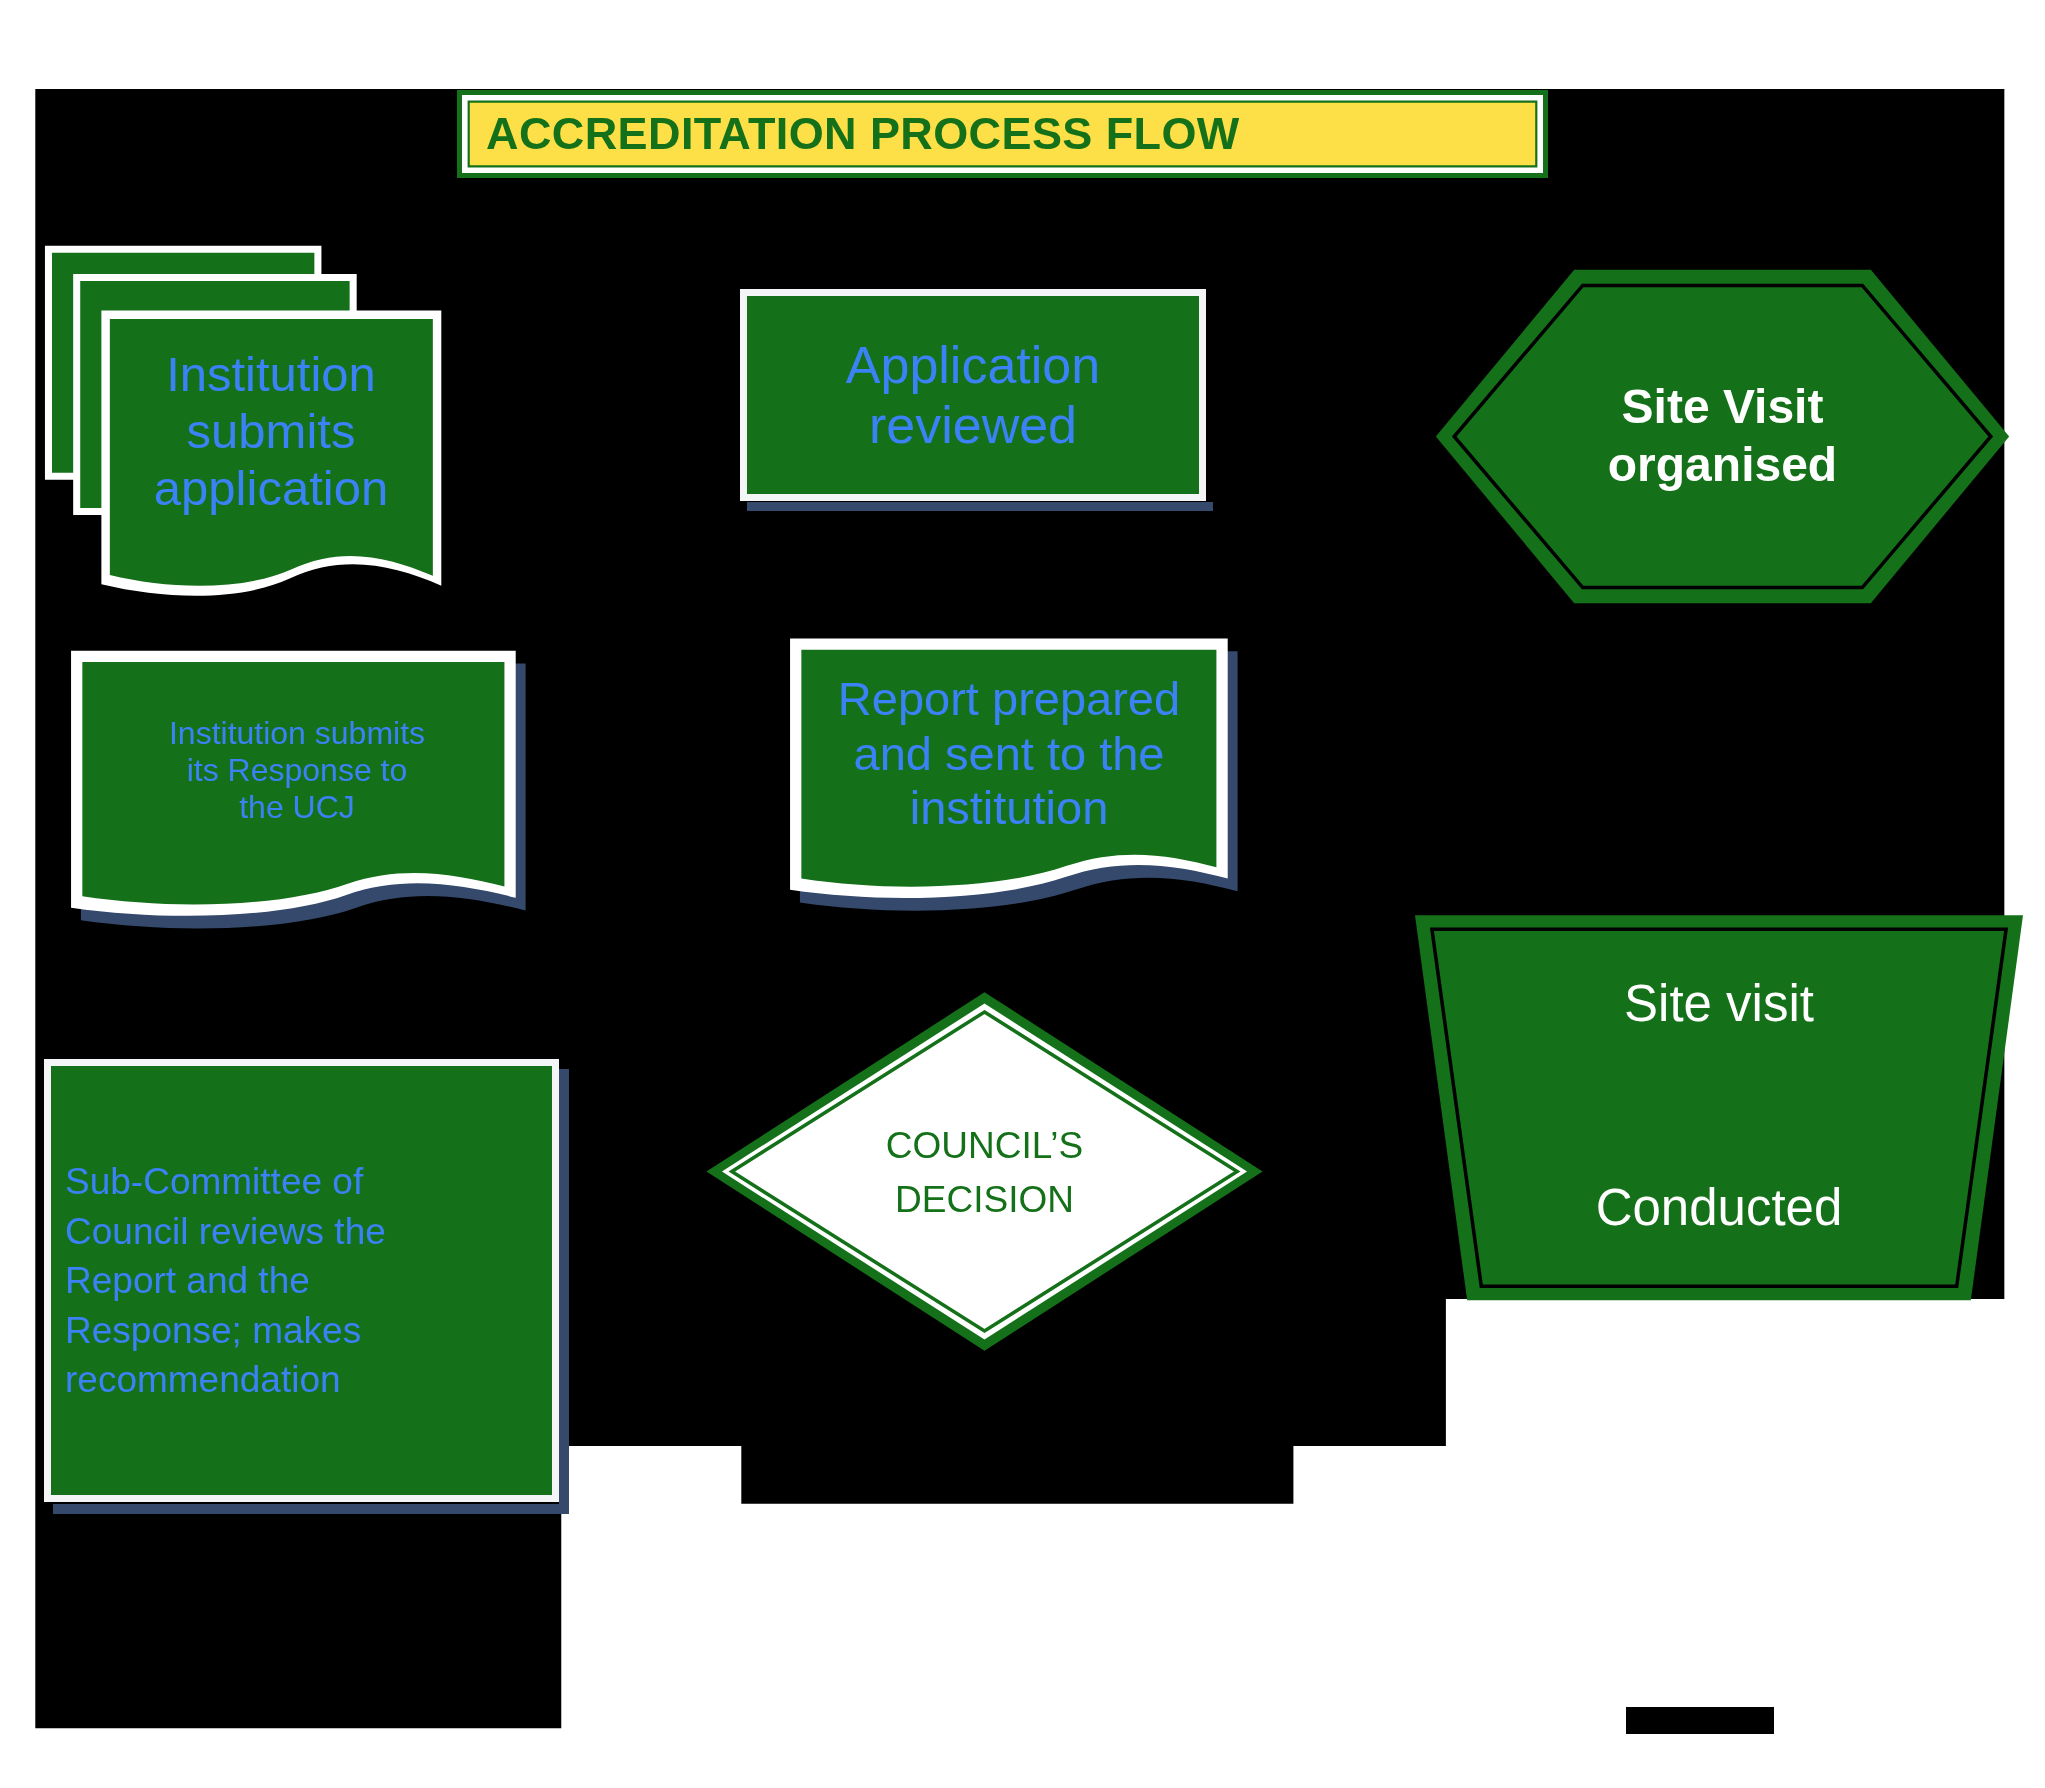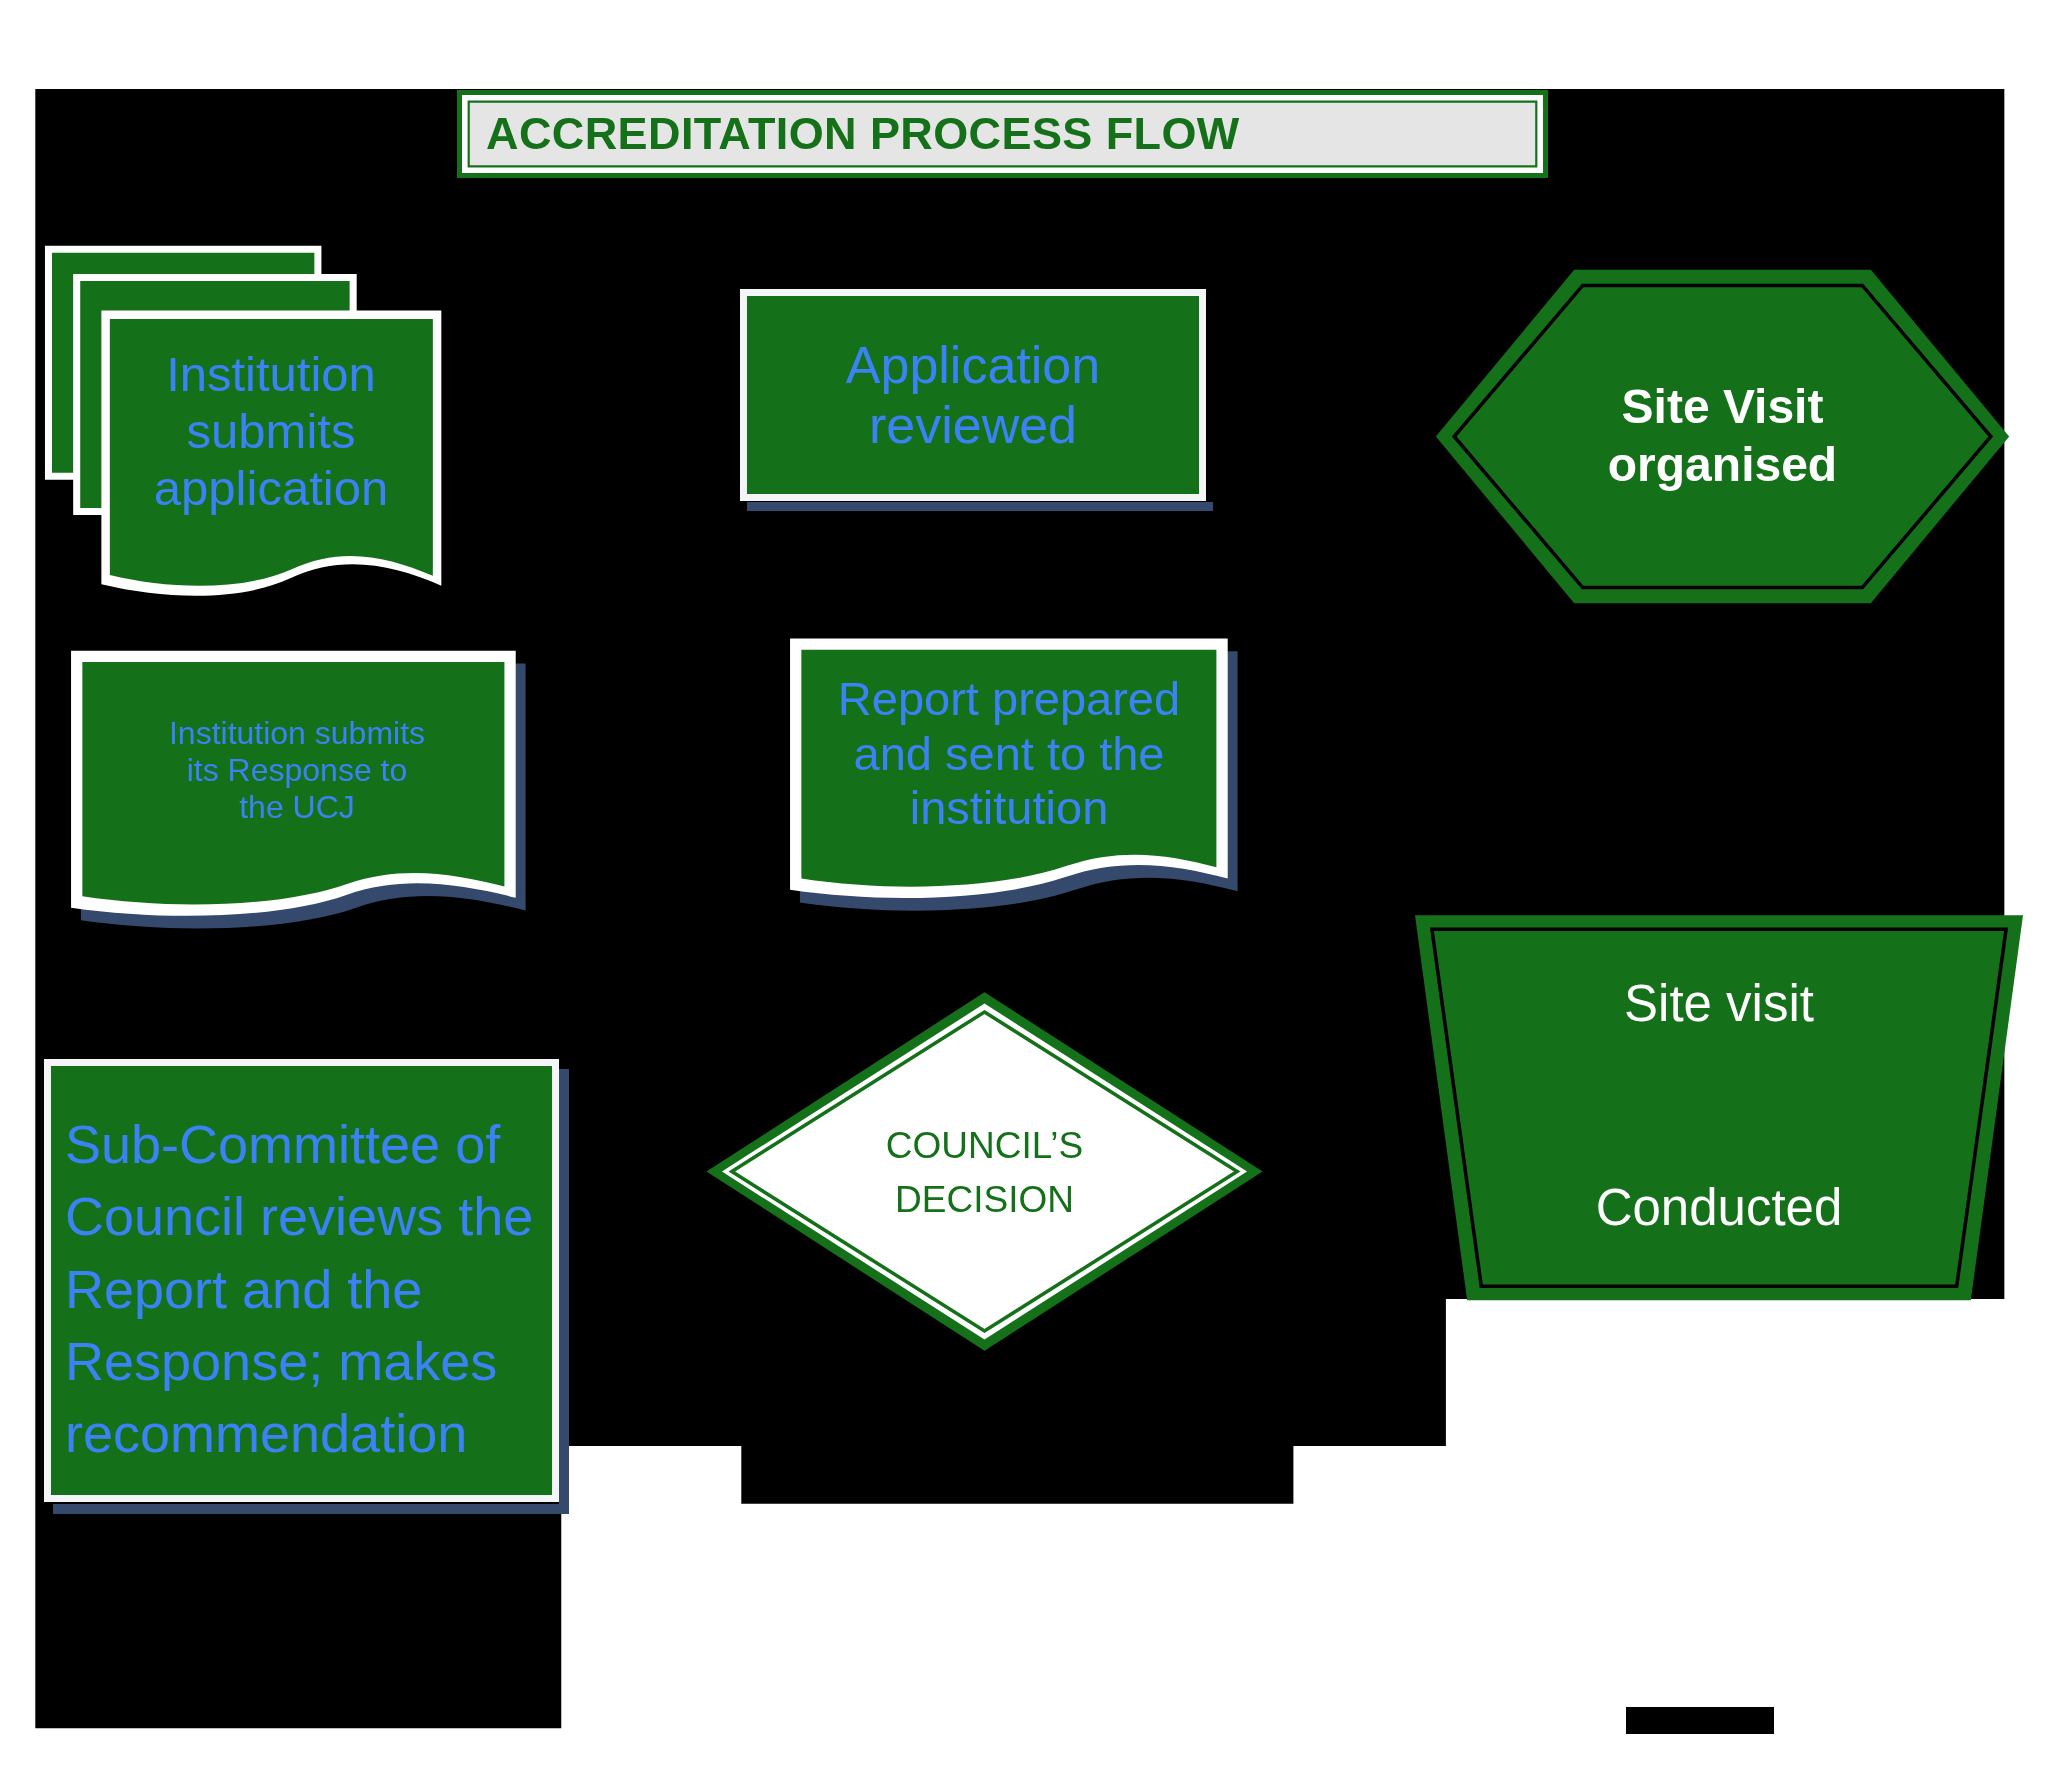--- a/index.html
+++ b/index.html
@@ -22,21 +22,21 @@
     left:0;top:0;
     width:2046px;height:1789px;
     pointer-events:none;
   }
 
   
   .node{position:absolute;box-sizing:border-box;}
 
   
   .title-banner{
-    background:#e5e5e5;
+    background:#fde047;
     border:5.6px solid #157119;
     box-shadow:0 0 0 5.6px #ffffff inset, 0 0 0 7.8px #157119 inset;
     display:flex;align-items:center;
     padding-left:24px;
   }
   .title-banner .title-text{
     color:#157119;
     font-weight:bold;
     font-size:45px;
     letter-spacing:0.4px;
@@ -185,21 +185,21 @@
     </svg>
     <div class="trap-text shape-text" style="top:195px;">Site visit
 
 Conducted</div>
   </div>
 
   <div style="position:absolute;left:44px;top:1059px;width:515px;height:452px;">
     <div class="rect-shadow" style="left:8.5px;top:445px;width:515px;height:10px;"></div>
     <div class="rect-shadow" style="left:515px;top:10px;width:10px;height:445px;"></div>
     <div class="node rect-shape" style="left:0;top:0;width:515px;height:443px;"></div>
-    <div class="shape-text left" style="top:230px;font-size:54px;line-height:1.34;">Sub-Committee of
+    <div class="shape-text left" style="top:222px;font-size:37px;line-height:1.34;">Sub-Committee of
 Council reviews the
 Report and the
 Response; makes
 recommendation</div>
   </div>
 
   <div class="svgwrap" style="left:702px;top:988px;width:565px;height:367px;">
     <svg viewBox="0 0 800 520" width="565" height="367">
       <polygon points="400,6 794,260 400,514 6,260" fill="#157119"></polygon>
       <polygon points="400,22 772,260 400,498 28,260" fill="#ffffff"></polygon>

